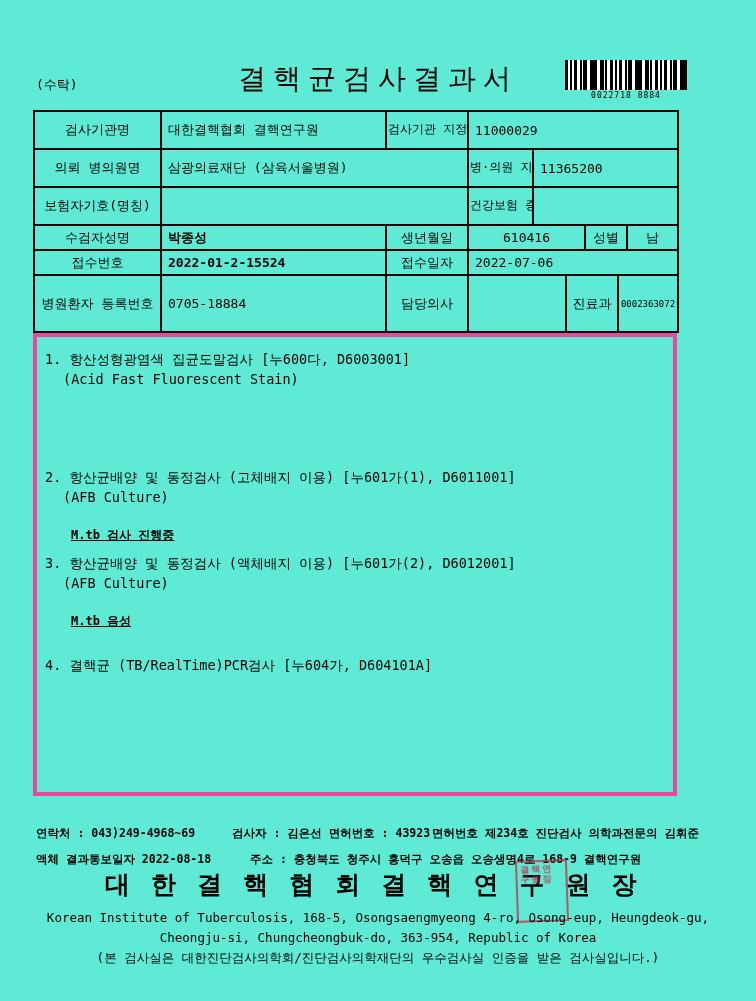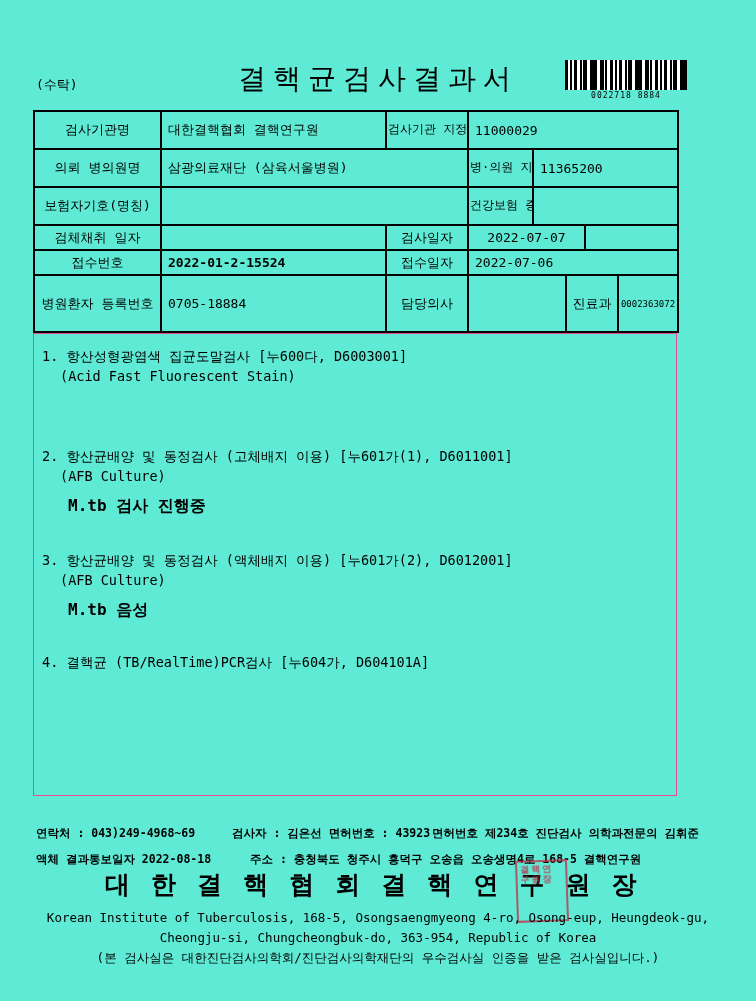--- a/index.html
+++ b/index.html
@@ -36,25 +36,25 @@
   table.info tr.tall td{height:36px;}
   table.info td.lab{text-align:center;padding:0 2px;}
   table.info td.lab2{text-align:center;font-size:12px;line-height:1.1;padding:0 1px;}
   table.info td.ctr{text-align:center;}
   table.info td.bold{font-weight:bold;}
   table.info td.tiny{font-size:9px;text-align:center;padding:16px 1px;}
   .prel{white-space:pre-line;}
   
   .results-box{
     position:absolute;left:33px;top:333px;width:644px;height:463px;
-    border:1px solid #ec4899;box-sizing:border-box;
+    border:4px solid #ec4899;box-sizing:border-box;
   }
   .test-item{position:absolute;left:8px;right:8px;font-size:13.5px;line-height:20px;}
   .test-item .sub{padding-left:18px;}
-  .test-item .result{font-weight:bold;padding-left:26px;margin-top:10px;font-size:16px;}
+  .test-item .result{font-weight:bold;padding-left:26px;margin-top:18px;font-size:12px;text-decoration:underline;}
   
   .f-line{position:absolute;font-size:11.5px;white-space:nowrap;font-weight:bold;}
   .org-line{
     position:absolute;left:105px;top:868px;font-size:25px;font-weight:bold;
     letter-spacing:3px;white-space:nowrap;
   }
   .seal{
     position:absolute;left:516px;top:860px;width:52px;height:62px;
     border:2px solid rgba(195,45,70,.85);box-sizing:border-box;
     transform:rotate(-2deg);opacity:.9;overflow:hidden;
@@ -106,25 +106,26 @@
       <td colspan="5">11365200</td>
     </tr>
     <tr class="tall">
       <td class="lab">보험자기호(명칭)</td>
       <td colspan="2"></td>
       <td class="lab2 prel">건강보험
 증 번 호</td>
       <td colspan="5"></td>
     </tr>
     <tr>
-      <td class="lab">검체채취 일자</td>
-      <td></td>
-      <td class="lab">검사일자</td>
-      <td colspan="3" class="ctr">2022-07-07</td>
-      <td colspan="3"></td>
+      <td class="lab">수검자성명</td>
+      <td class="bold">박종성</td>
+      <td class="lab">생년월일</td>
+      <td colspan="3" class="ctr">610416</td>
+      <td colspan="2" class="lab">성별</td>
+      <td class="ctr">남</td>
     </tr>
     <tr>
       <td class="lab">접수번호</td>
       <td class="bold">2022-01-2-15524</td>
       <td class="lab">접수일자</td>
       <td colspan="6">2022-07-06</td>
     </tr>
     <tr>
       <td class="lab">병원환자 등록번호</td>
       <td>0705-18884</td>
@@ -134,40 +135,40 @@
       <td colspan="2" class="tiny">0002363072</td>
     </tr>
   </tbody>
     </table>
 
   <div class="results-box">
     <div class="test-item" style="top:12px">
       <div>1. 항산성형광염색 집균도말검사 [누600다, D6003001]</div>
       <div class="sub">(Acid Fast Fluorescent Stain)</div>
     </div>
-    <div class="test-item" style="top:112px">
+    <div class="test-item" style="top:130px">
       <div>2. 항산균배양 및 동정검사 (고체배지 이용) [누601가(1), D6011001]</div>
       <div class="sub">(AFB Culture)</div>
       <div class="result">M.tb 검사 진행중</div>
     </div>
     <div class="test-item" style="top:216px">
       <div>3. 항산균배양 및 동정검사 (액체배지 이용) [누601가(2), D6012001]</div>
       <div class="sub">(AFB Culture)</div>
       <div class="result">M.tb 음성</div>
     </div>
     <div class="test-item" style="top:318px">
       <div>4. 결핵균 (TB/RealTime)PCR검사   [누604가, D604101A]</div>
     </div>
   </div>
 
   <div class="f-line" style="left:36px;top:826px">연락처 : 043)249-4968~69</div>
   <div class="f-line" style="left:232px;top:826px">검사자 : 김은선  면허번호 : 43923</div>
   <div class="f-line" style="left:432px;top:826px">면허번호 제234호 진단검사 의학과전문의 김휘준</div>
   <div class="f-line" style="left:36px;top:852px">액체 결과통보일자  2022-08-18</div>
-  <div class="f-line" style="left:250px;top:852px">주소 : 충청북도 청주시 흥덕구 오송읍 오송생명4로 168-5 결핵연구원</div>
+  <div class="f-line" style="left:250px;top:852px">주소 : 충청북도 청주시 흥덕구 오송읍 오송생명4로 168-9 결핵연구원</div>
 
   <div class="org-line">대 한 결 핵 협 회   결 핵 연 구 원 장</div>
   <div class="seal">
     <div class="seal-text">결핵연구원장</div>
   </div>
 
   <div class="eng" style="top:910px">Korean Institute of Tuberculosis, 168-5, Osongsaengmyeong 4-ro, Osong-eup, Heungdeok-gu,</div>
   <div class="eng" style="top:930px">Cheongju-si, Chungcheongbuk-do, 363-954, Republic of Korea</div>
   <div class="cert" style="top:950px">(본 검사실은 대한진단검사의학회/진단검사의학재단의 우수검사실 인증을 받은 검사실입니다.)</div>
 

